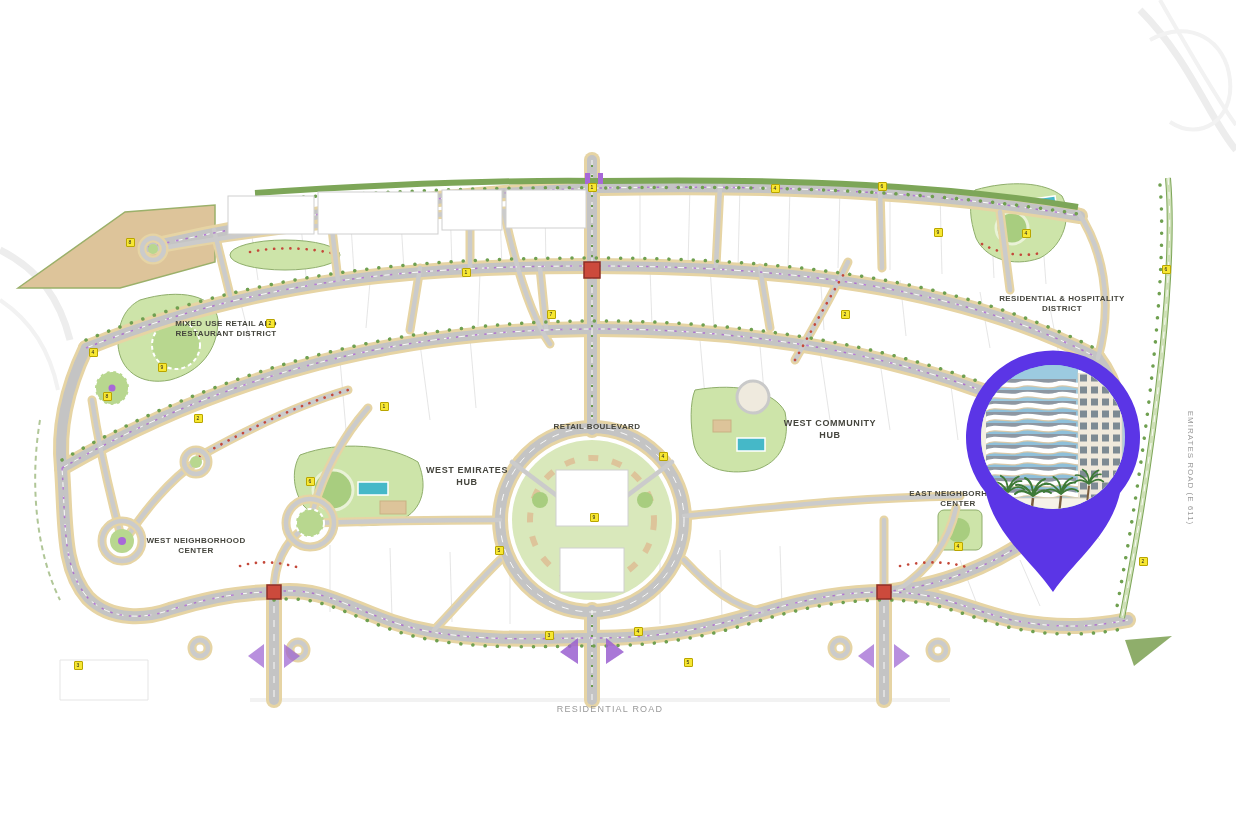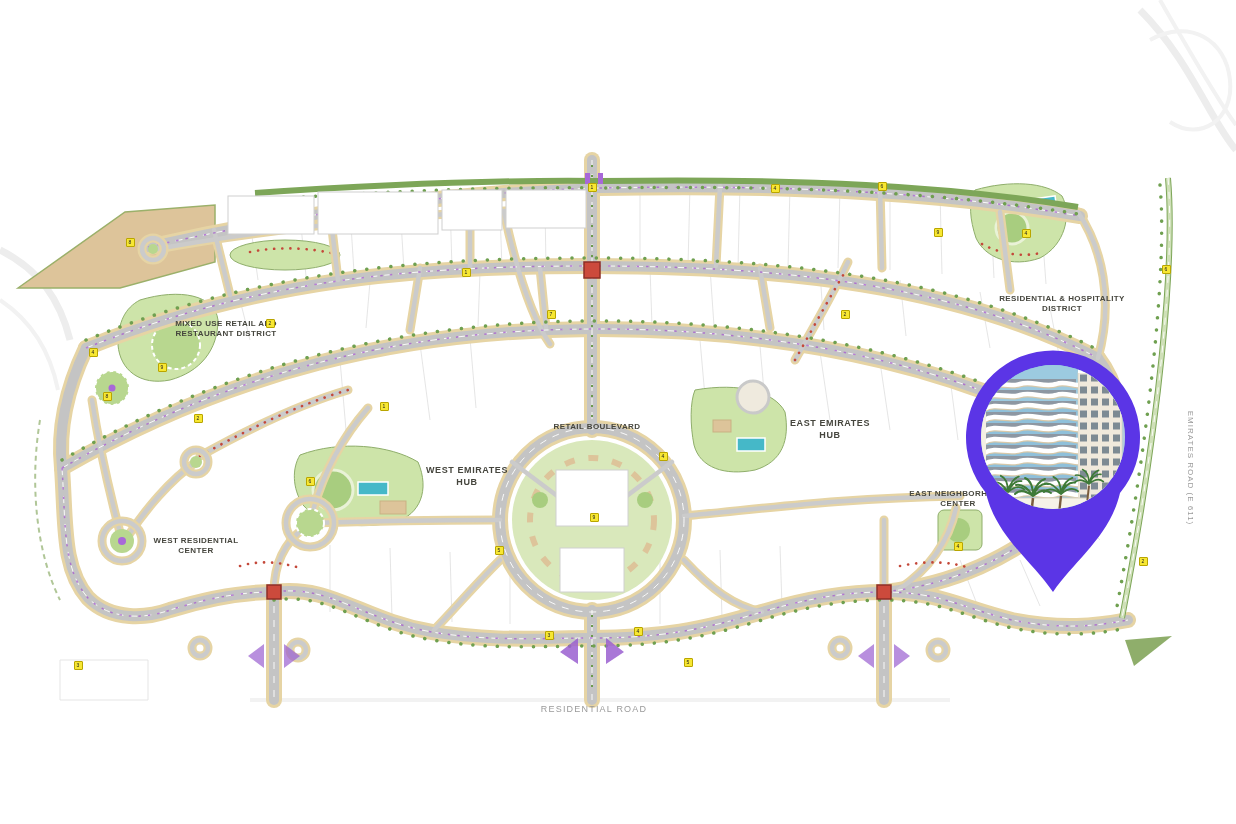--- a/index.html
+++ b/index.html
@@ -288,29 +288,29 @@
     <rect x="506" y="190" width="80" height="38" fill="#ffffff" stroke="#cfcfcf"></rect>
   </g>
 </svg>
 
 <div class="labels">
   <div class="lbl" style="left:226px;top:329px">MIXED USE RETAIL AND
 RESTAURANT DISTRICT</div>
   <div class="lbl" style="left:597px;top:427px">RETAIL BOULEVARD</div>
   <div class="lbl big" style="left:467px;top:477px">WEST EMIRATES
 HUB</div>
-  <div class="lbl big" style="left:830px;top:430px">EAST EMIRATES
+  <div class="lbl big" style="left:830px;top:430px">WEST COMMUNITY
 HUB</div>
-  <div class="lbl" style="left:196px;top:546px">WEST RESIDENTIAL
+  <div class="lbl" style="left:196px;top:546px">WEST NEIGHBORHOOD
 CENTER</div>
   <div class="lbl" style="left:958px;top:499px">EAST NEIGHBORHOOD
 CENTER</div>
   <div class="lbl" style="left:1062px;top:304px">RESIDENTIAL &amp; HOSPITALITY
 DISTRICT</div>
-  <div class="lbl road" style="left:594px;top:710px">RESIDENTIAL ROAD</div>
+  <div class="lbl road" style="left:610px;top:710px">RESIDENTIAL ROAD</div>
   <div class="lbl vert" style="left:1190px;top:468px">EMIRATES ROAD (E 611)</div>
 </div>
 
 <div id="badges">
       <div class="badge" style="left: 130px; top: 242px;">8</div>
       <div class="badge" style="left: 466px; top: 272px;">1</div>
       <div class="badge" style="left: 592px; top: 187px;">1</div>
       <div class="badge" style="left: 775px; top: 188px;">4</div>
       <div class="badge" style="left: 882px; top: 186px;">6</div>
       <div class="badge" style="left: 938px; top: 232px;">9</div>

